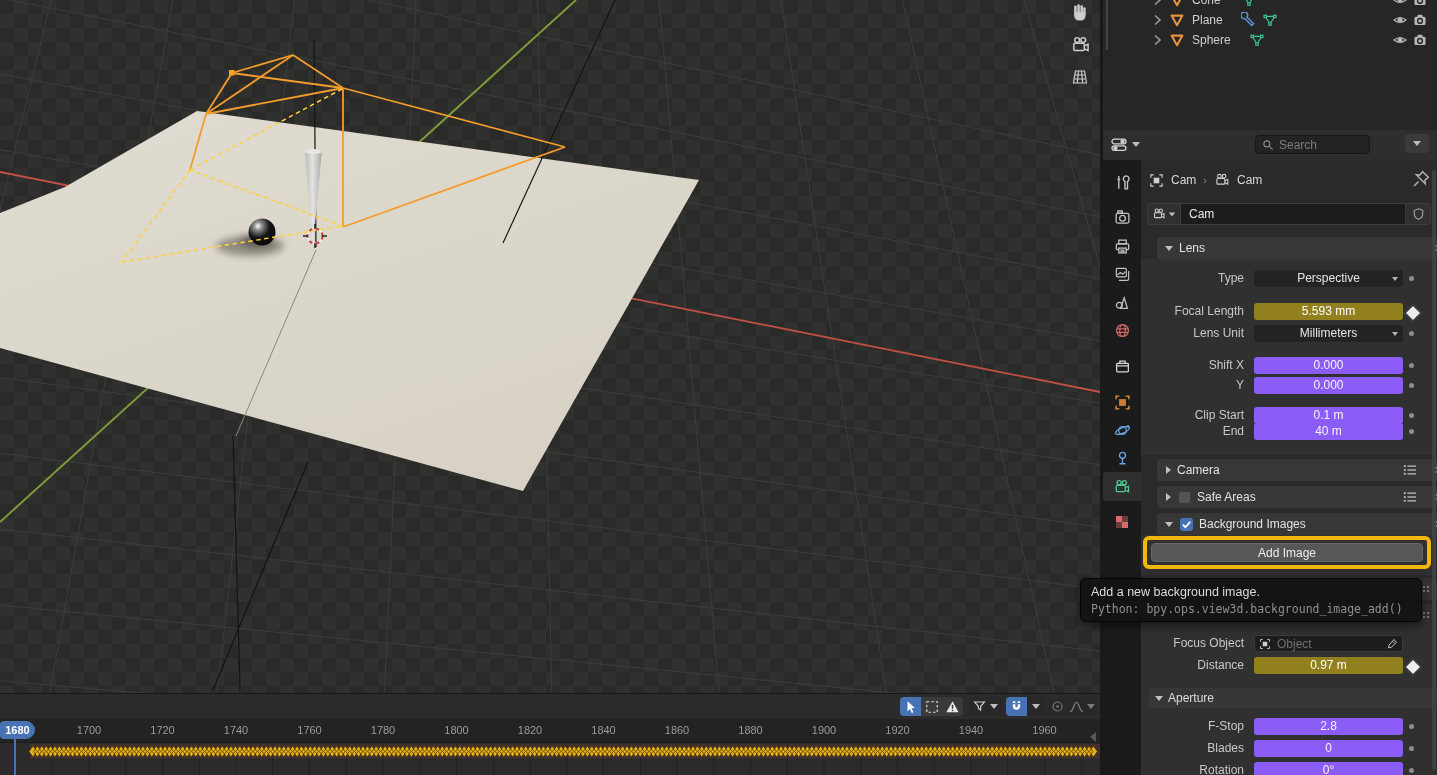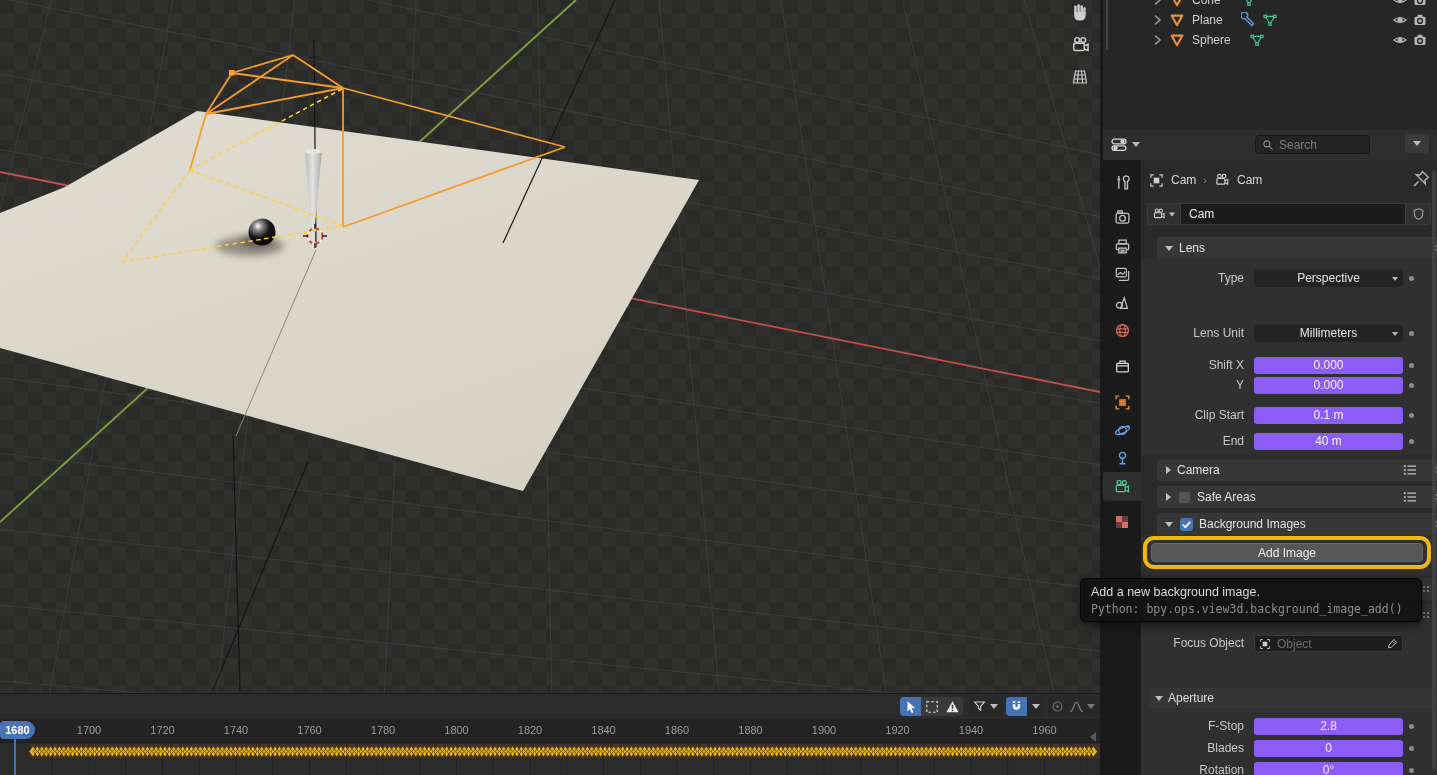--- a/index.html
+++ b/index.html
@@ -68,21 +68,21 @@
   .pfield.val{background:#8b5cf6;color:#f4f4f4;}
   .pfield.dd{background:#232323;color:#e6e6e6;}
   .pfield.keyed{background:#92801f;color:#fff;}
   .pfield .ddchev{position:absolute;right:5px;top:7px;border-left:3.5px solid transparent;border-right:3.5px solid transparent;border-top:4.5px solid #b5b5b5;width:0;height:0;}
   .decdot{position:absolute;left:268px;top:6px;width:5px;height:5px;border-radius:50%;background:#8c8c8c;}
   .decdiamond{position:absolute;left:266px;top:3.5px;width:10px;height:10px;background:#ececec;border:1px solid #1a1a1a;transform:rotate(45deg);}
   .cbx{width:13px;height:13px;border-radius:3px;box-sizing:border-box;}
   .cbx.off{background:#545454;border:1px solid #3a3a3a;}
   .cbx.on{background:#4772b3;}
   
-  #addimg-highlight{position:absolute;left:2px;top:376px;width:288px;height:33px;border:4px solid #f2b70c;border-radius:11px;box-sizing:border-box;background:#303030;}
+  #addimg-highlight{position:absolute;left:2px;top:376px;width:288px;height:33px;border:4px solid #f2b70c;border-radius:6px;box-sizing:border-box;background:#303030;}
   #addimg-btn{position:absolute;left:4px;top:3px;width:272px;height:19px;background:#575757;border:1px solid #676767;border-radius:4px;
     color:#ededed;font-size:12px;text-align:center;line-height:18px;box-sizing:border-box;}
   
   .hiddenbar{position:absolute;left:0;width:296px;height:22px;background:#343434;}
   
   .subhdr{position:absolute;left:8px;width:288px;height:20px;background:#363636;border-radius:3px 3px 0 0;display:flex;align-items:center;}
   .subhdr .title{font-size:12px;color:#dedede;margin-left:5px;}
   #props-scrollbar{position:absolute;right:1px;top:170px;width:4px;height:600px;background:#454547;border-radius:2px;opacity:.8;}
   
   #tooltip{position:absolute;left:1080px;top:578px;width:342px;height:44px;background:rgba(19,19,19,.96);
@@ -561,41 +561,46 @@
         <span class="tri-down"></span>
         <span class="title">Lens</span>
         <span class="grip"></span>
       </div>
       <div class="panel-body" style="top:99px;height:196px;">
         <div class="prow" style="top:11px;">
           <span class="plabel">Type</span>
           <div class="pfield dd"><span>Perspective</span><span class="ddchev"></span></div>
           <span class="decdot"></span>
         </div>
+        <div class="prow" style="top:44px;">
+          <span class="plabel">Focal Length</span>
+          <div class="pfield keyed">5.593 mm</div>
+          <span class="decdiamond"></span>
+        </div>
         <div class="prow" style="top:66px;">
           <span class="plabel">Lens Unit</span>
           <div class="pfield dd"><span>Millimeters</span><span class="ddchev"></span></div>
           <span class="decdot"></span>
         </div>
         <div class="prow" style="top:98px;">
           <span class="plabel">Shift X</span>
           <div class="pfield val">0.000</div>
           <span class="decdot"></span>
         </div>
         <div class="prow" style="top:118px;">
           <span class="plabel">Y</span>
           <div class="pfield val">0.000</div>
           <span class="decdot"></span>
         </div>
         <div class="prow" style="top:148px;">
           <span class="plabel">Clip Start</span>
           <div class="pfield val">0.1 m</div>
           <span class="decdot"></span>
         </div>
-        <div class="prow" style="top:174px;">
+        <div class="prow" style="top:164px;">
           <span class="plabel">End</span>
           <div class="pfield val">40 m</div>
           <span class="decdot"></span>
         </div>
       </div>
 
       <div class="panel-hdr" style="top:299px;border-radius:4px;">
         <span class="tri-right"></span>
         <span class="title">Camera</span>
         <svg class="listicon" viewBox="0 0 16 14">
@@ -662,20 +667,25 @@
               </svg>
             <span style="margin-left:22px;">Object</span>
             <svg width="12" height="12" viewBox="0 0 16 16" style="position:absolute;right:4px;top:2px;">
                 <g stroke="#c8c8c8" stroke-width="1.3" fill="none">
                   <path d="M10.5 2 L14 5.5 L7 12.5 L3.5 13 L4 9.5 Z"></path>
                   <path d="M9 4.5 L11.5 7"></path>
                 </g>
               </svg>
           </div>
         </div>
+        <div class="prow" style="top:31px;">
+          <span class="plabel">Distance</span>
+          <div class="pfield keyed">0.97 m</div>
+          <span class="decdiamond"></span>
+        </div>
         <div class="subhdr" style="top:62px;">
           <span class="tri-down" style="margin-left:6px;"></span>
           <span class="title">Aperture</span>
         </div>
         <div class="prow" style="top:92px;text-decoration:underline;">
           <span class="plabel">F-Stop</span>
           <div class="pfield val">2.8</div>
           <span class="decdot"></span>
         </div>
         <div class="prow" style="top:114px;">

